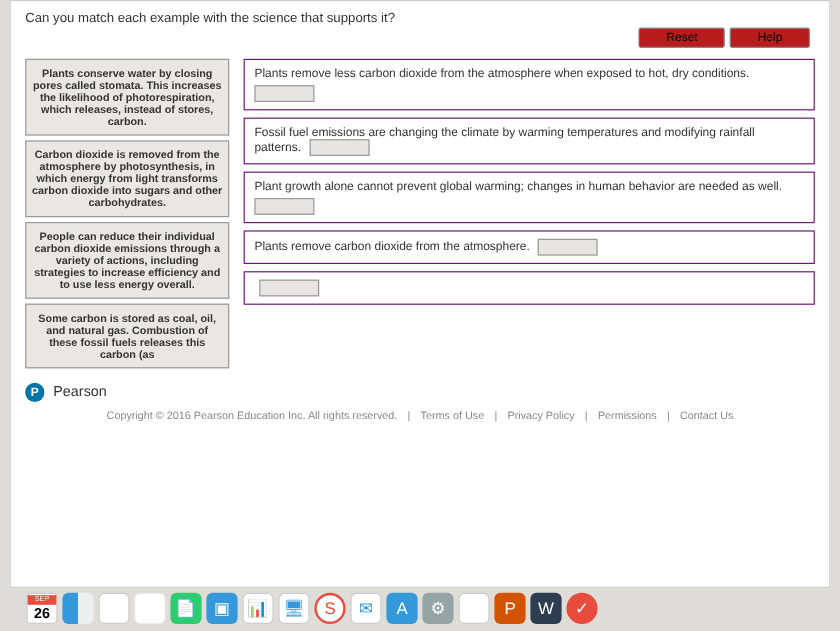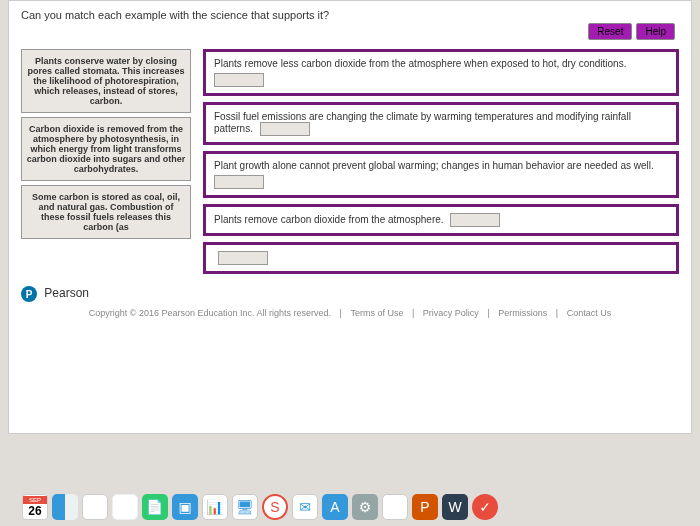--- a/index.html
+++ b/index.html
@@ -1,27 +1,27 @@
 <!DOCTYPE html>
 <html><head>
 <meta charset="utf-8">
 <style>
 * { box-sizing: border-box; margin: 0; padding: 0; }
 body { font-family: Arial, sans-serif; font-size: 11px; background: #e0ddd8; width: 700px; height: 526px; overflow: hidden; position: relative; }
-.page { background: #fff; margin: 0 8px; padding: 8px 12px; height: 434px; overflow: hidden; border: 1px solid #ccc; }
+.page { background: #fff; margin: 0 8px; padding: 8px 12px; height: 490px; overflow: hidden; border: 1px solid #ccc; }
 .question { font-size: 11px; margin-bottom: 6px; color: #333; }
 .instructions { font-size: 10px; color: #333; margin-bottom: 8px; }
 .instructions b { font-weight: bold; }
 .activity { display: flex; gap: 12px; position: relative; }
 .controls { position: absolute; right: 4px; top: -4px; display: flex; gap: 4px; }
-.ctrl-btn { border: 1px solid #888; background: #a21caf; padding: 2px 8px; font-size: 10px; cursor: pointer; border-radius: 2px; }
+.ctrl-btn { border: 1px solid #888; background: #b91c1c; padding: 2px 22px; font-size: 10px; cursor: pointer; border-radius: 2px; }
 .left-col { width: 170px; display: flex; flex-direction: column; gap: 4px; margin-top: 22px; }
 .assertion { border: 1px solid #999; background: #eae7e2; padding: 6px 4px; font-size: 9px; text-align: center; color: #333; font-weight: bold; cursor: move; }
 .right-col { flex: 1; display: flex; flex-direction: column; gap: 6px; margin-top: 22px; }
-.target { border: 3px solid #701a75; padding: 6px 8px; font-size: 10px; color: #333; background: #fff; }
+.target { border: 1px solid #701a75; padding: 6px 8px; font-size: 10px; color: #333; background: #fff; }
 .target-text { display: inline; }
 .drop-slot { display: inline-block; width: 50px; height: 14px; border: 1px solid #999; background: #e8e5e0; vertical-align: middle; margin-left: 4px; cursor: pointer; }
 .drop-slot.below { display: block; margin-top: 4px; margin-left: 0; }
 .footer { margin-top: 12px; font-size: 12px; color: #333; }
 .footer .p-icon { display: inline-flex; width: 16px; height: 16px; background: #0073a8; color: #fff; border-radius: 50%; font-weight: bold; align-items: center; justify-content: center; font-size: 10px; margin-right: 4px; vertical-align: middle; }
 .copyright { text-align: center; font-size: 9px; color: #888; margin-top: 6px; }
 .copyright span { margin: 0 3px; }
 .dock { position: absolute; bottom: 2px; left: 0; right: 0; height: 34px; display: flex; align-items: center; gap: 4px; padding: 0 10px; }
 .cal-icon { width: 26px; height: 26px; background: #fff; border: 1px solid #ccc; border-radius: 4px; font-size: 8px; text-align: center; display: flex; flex-direction: column; justify-content: center; margin-left: 12px; }
 .cal-icon .top { background: #e74c3c; color: #fff; font-size: 6px; line-height: 8px; }
@@ -51,20 +51,21 @@
 
   <div class="activity">
     <div class="controls">
       <button class="ctrl-btn">Reset</button>
       <button class="ctrl-btn">Help</button>
     </div>
 
     <div class="left-col">
       <div class="assertion">Plants conserve water by closing pores called stomata. This increases the likelihood of photorespiration, which releases, instead of stores, carbon.</div>
       <div class="assertion">Carbon dioxide is removed from the atmosphere by photosynthesis, in which energy from light transforms carbon dioxide into sugars and other carbohydrates.</div>
+      <div class="assertion">People can reduce their individual carbon dioxide emissions through a variety of actions, including strategies to increase efficiency and to use less energy overall.</div>
       <div class="assertion">Some carbon is stored as coal, oil, and natural gas. Combustion of these fossil fuels releases this carbon (as</div>
     </div>
 
     <div class="right-col">
       <div class="target">
         <span class="target-text">Plants remove less carbon dioxide from the atmosphere when exposed to hot, dry conditions.</span>
         <span class="drop-slot below"></span>
       </div>
       <div class="target">
         <span class="target-text">Fossil fuel emissions are changing the climate by warming temperatures and modifying rainfall patterns.</span>

